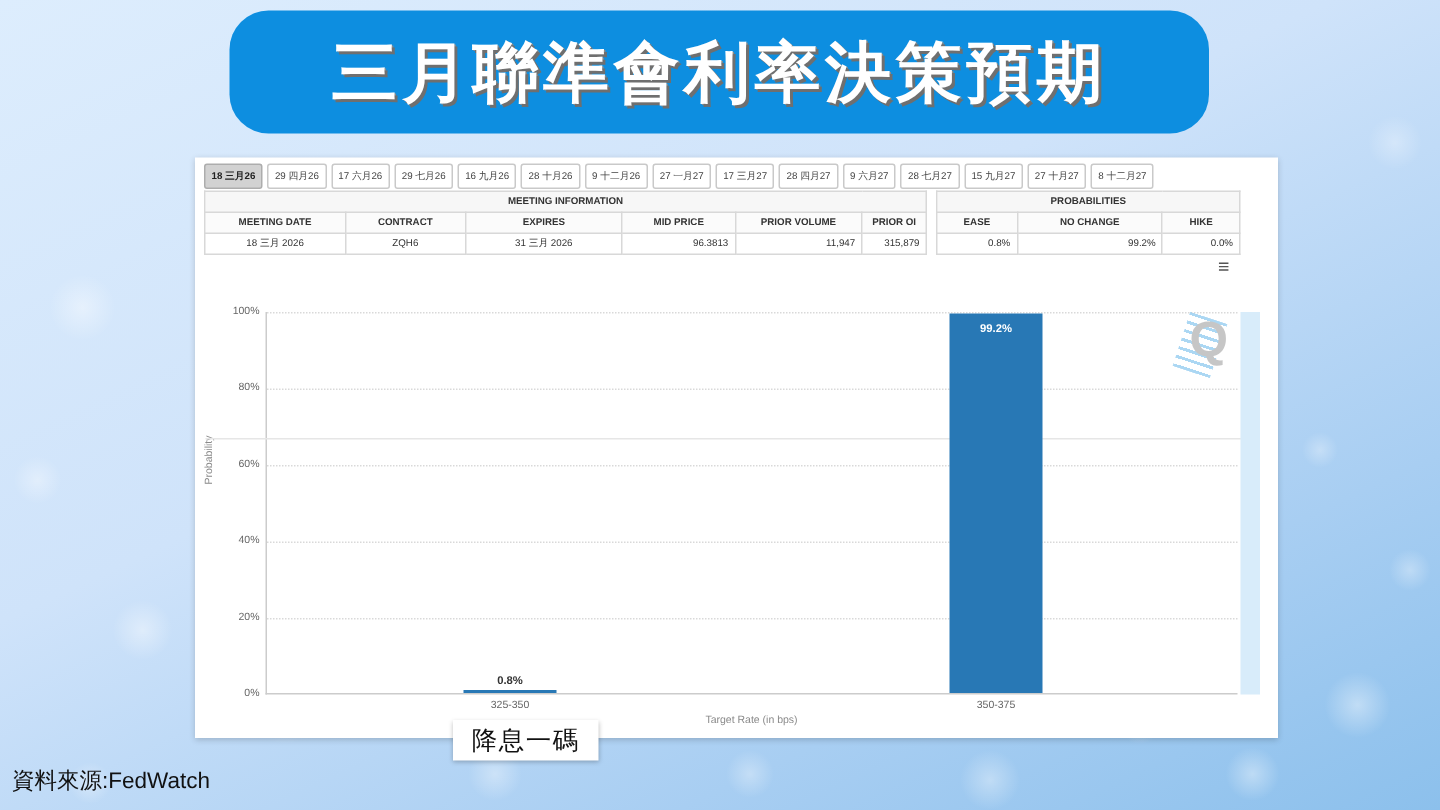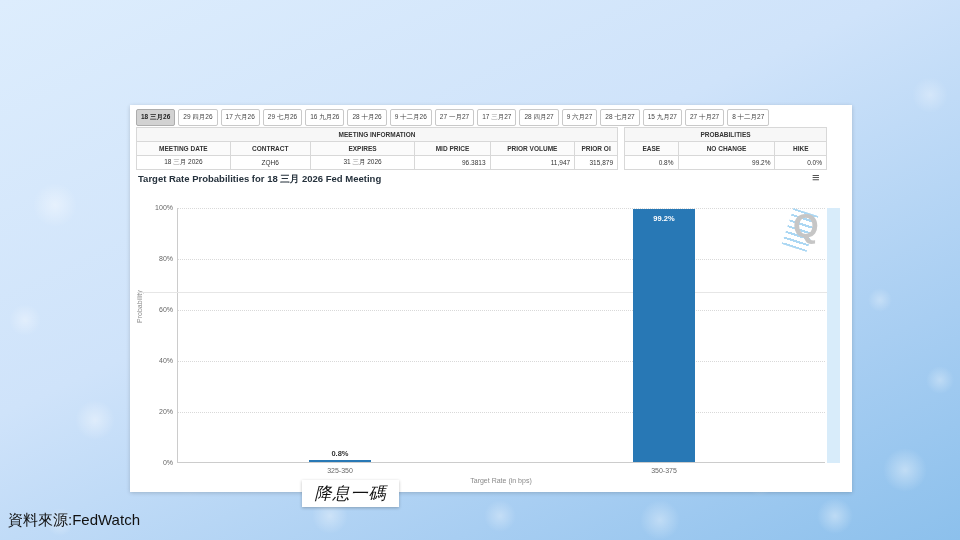--- a/index.html
+++ b/index.html
@@ -90,31 +90,34 @@
   .watermark { position:absolute; left:655px; top:100px; width:46px; height:50px; }
   .wm-stripes { position:absolute; left:2px; top:6px; width:26px; height:38px; transform:rotate(18deg);
     background:repeating-linear-gradient(0deg, rgba(150,205,240,.8) 0 2px, transparent 2px 6px); }
   .wm-q { position:absolute; left:8px; top:2px; font-size:33px; font-weight:bold; color:#c6c6c6;
           font-family:"Liberation Sans", sans-serif; }
 
   
   .callout {
     position:absolute; top:480px; width:97px; height:27px; background:#fff;
     display:flex; align-items:center; justify-content:center;
-    font-size:17px; color:#111; box-shadow:0 1px 3px rgba(0,0,0,.25); letter-spacing:1px;font-style:italic;
+    font-size:17px; color:#111; box-shadow:0 1px 3px rgba(0,0,0,.25); letter-spacing:1px;
   }
   #callout-left { left:302px; } #callout-right { left:616px; }
 
   .source { position:absolute; left:8px; top:511px; font-size:15px; color:#111;text-align:center; }
 </style>
 </head>
 <body>
 
 <div class="slide">
 
+  <div class="banner">
+    <h1>三月聯準會利率決策預期</h1>
+  </div>
 
 
   <div class="card">
 
     <div class="tab-strip">
         <div class="tab active">18 三月26</div>
         <div class="tab">29 四月26</div>
         <div class="tab">17 六月26</div>
         <div class="tab">29 七月26</div>
         <div class="tab">16 九月26</div>
@@ -177,21 +180,20 @@
             <th class="col">HIKE</th>
           </tr>
           <tr>
             <td class="r">0.8%</td>
             <td class="r">99.2%</td>
             <td class="r">0.0%</td>
           </tr>
         </tbody>
       </table>
 
-    <div class="chart-title">Target Rate Probabilities for 18 三月 2026 Fed Meeting</div>
     <div class="menu-icon">≡</div>
 
     <div class="ylabel">Probability</div>
 
     <div class="plot">
         <div class="ytick" style="top: 251px;">0%</div>
         <div class="gridline" style="top: 204px;"></div>
         <div class="ytick" style="top: 200px;">20%</div>
         <div class="gridline" style="top: 153px;"></div>
         <div class="ytick" style="top: 149px;">40%</div>

